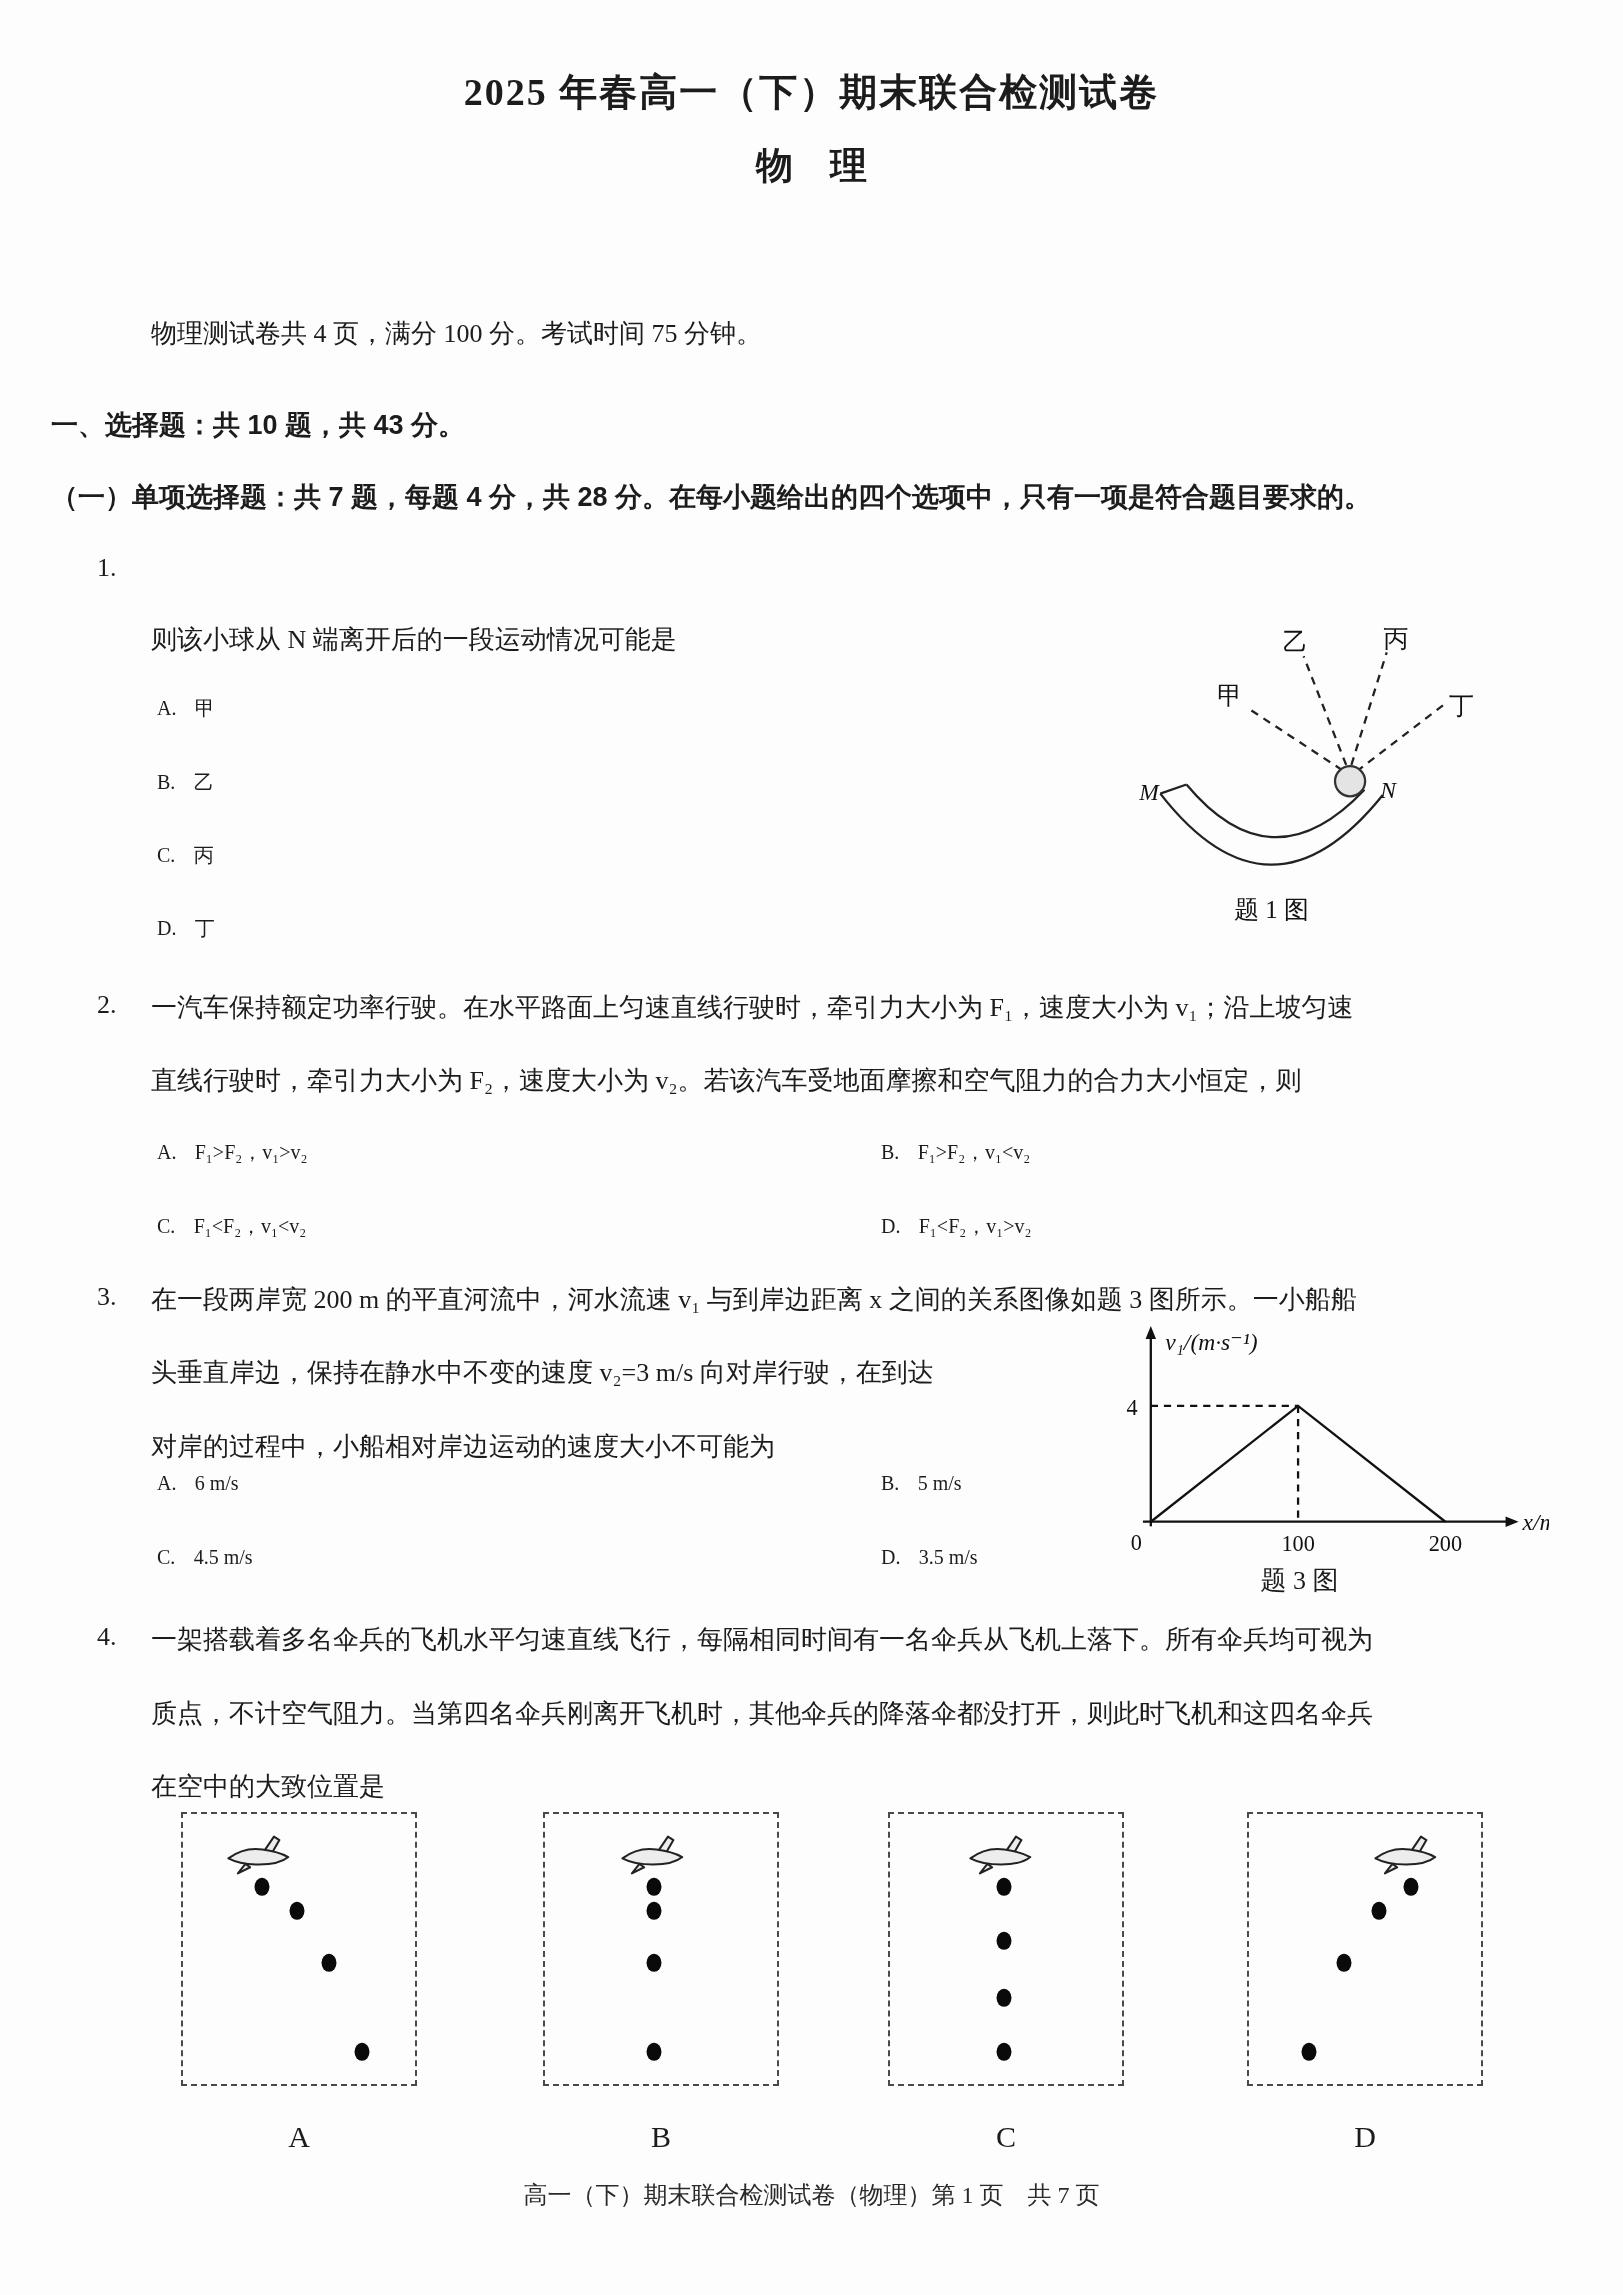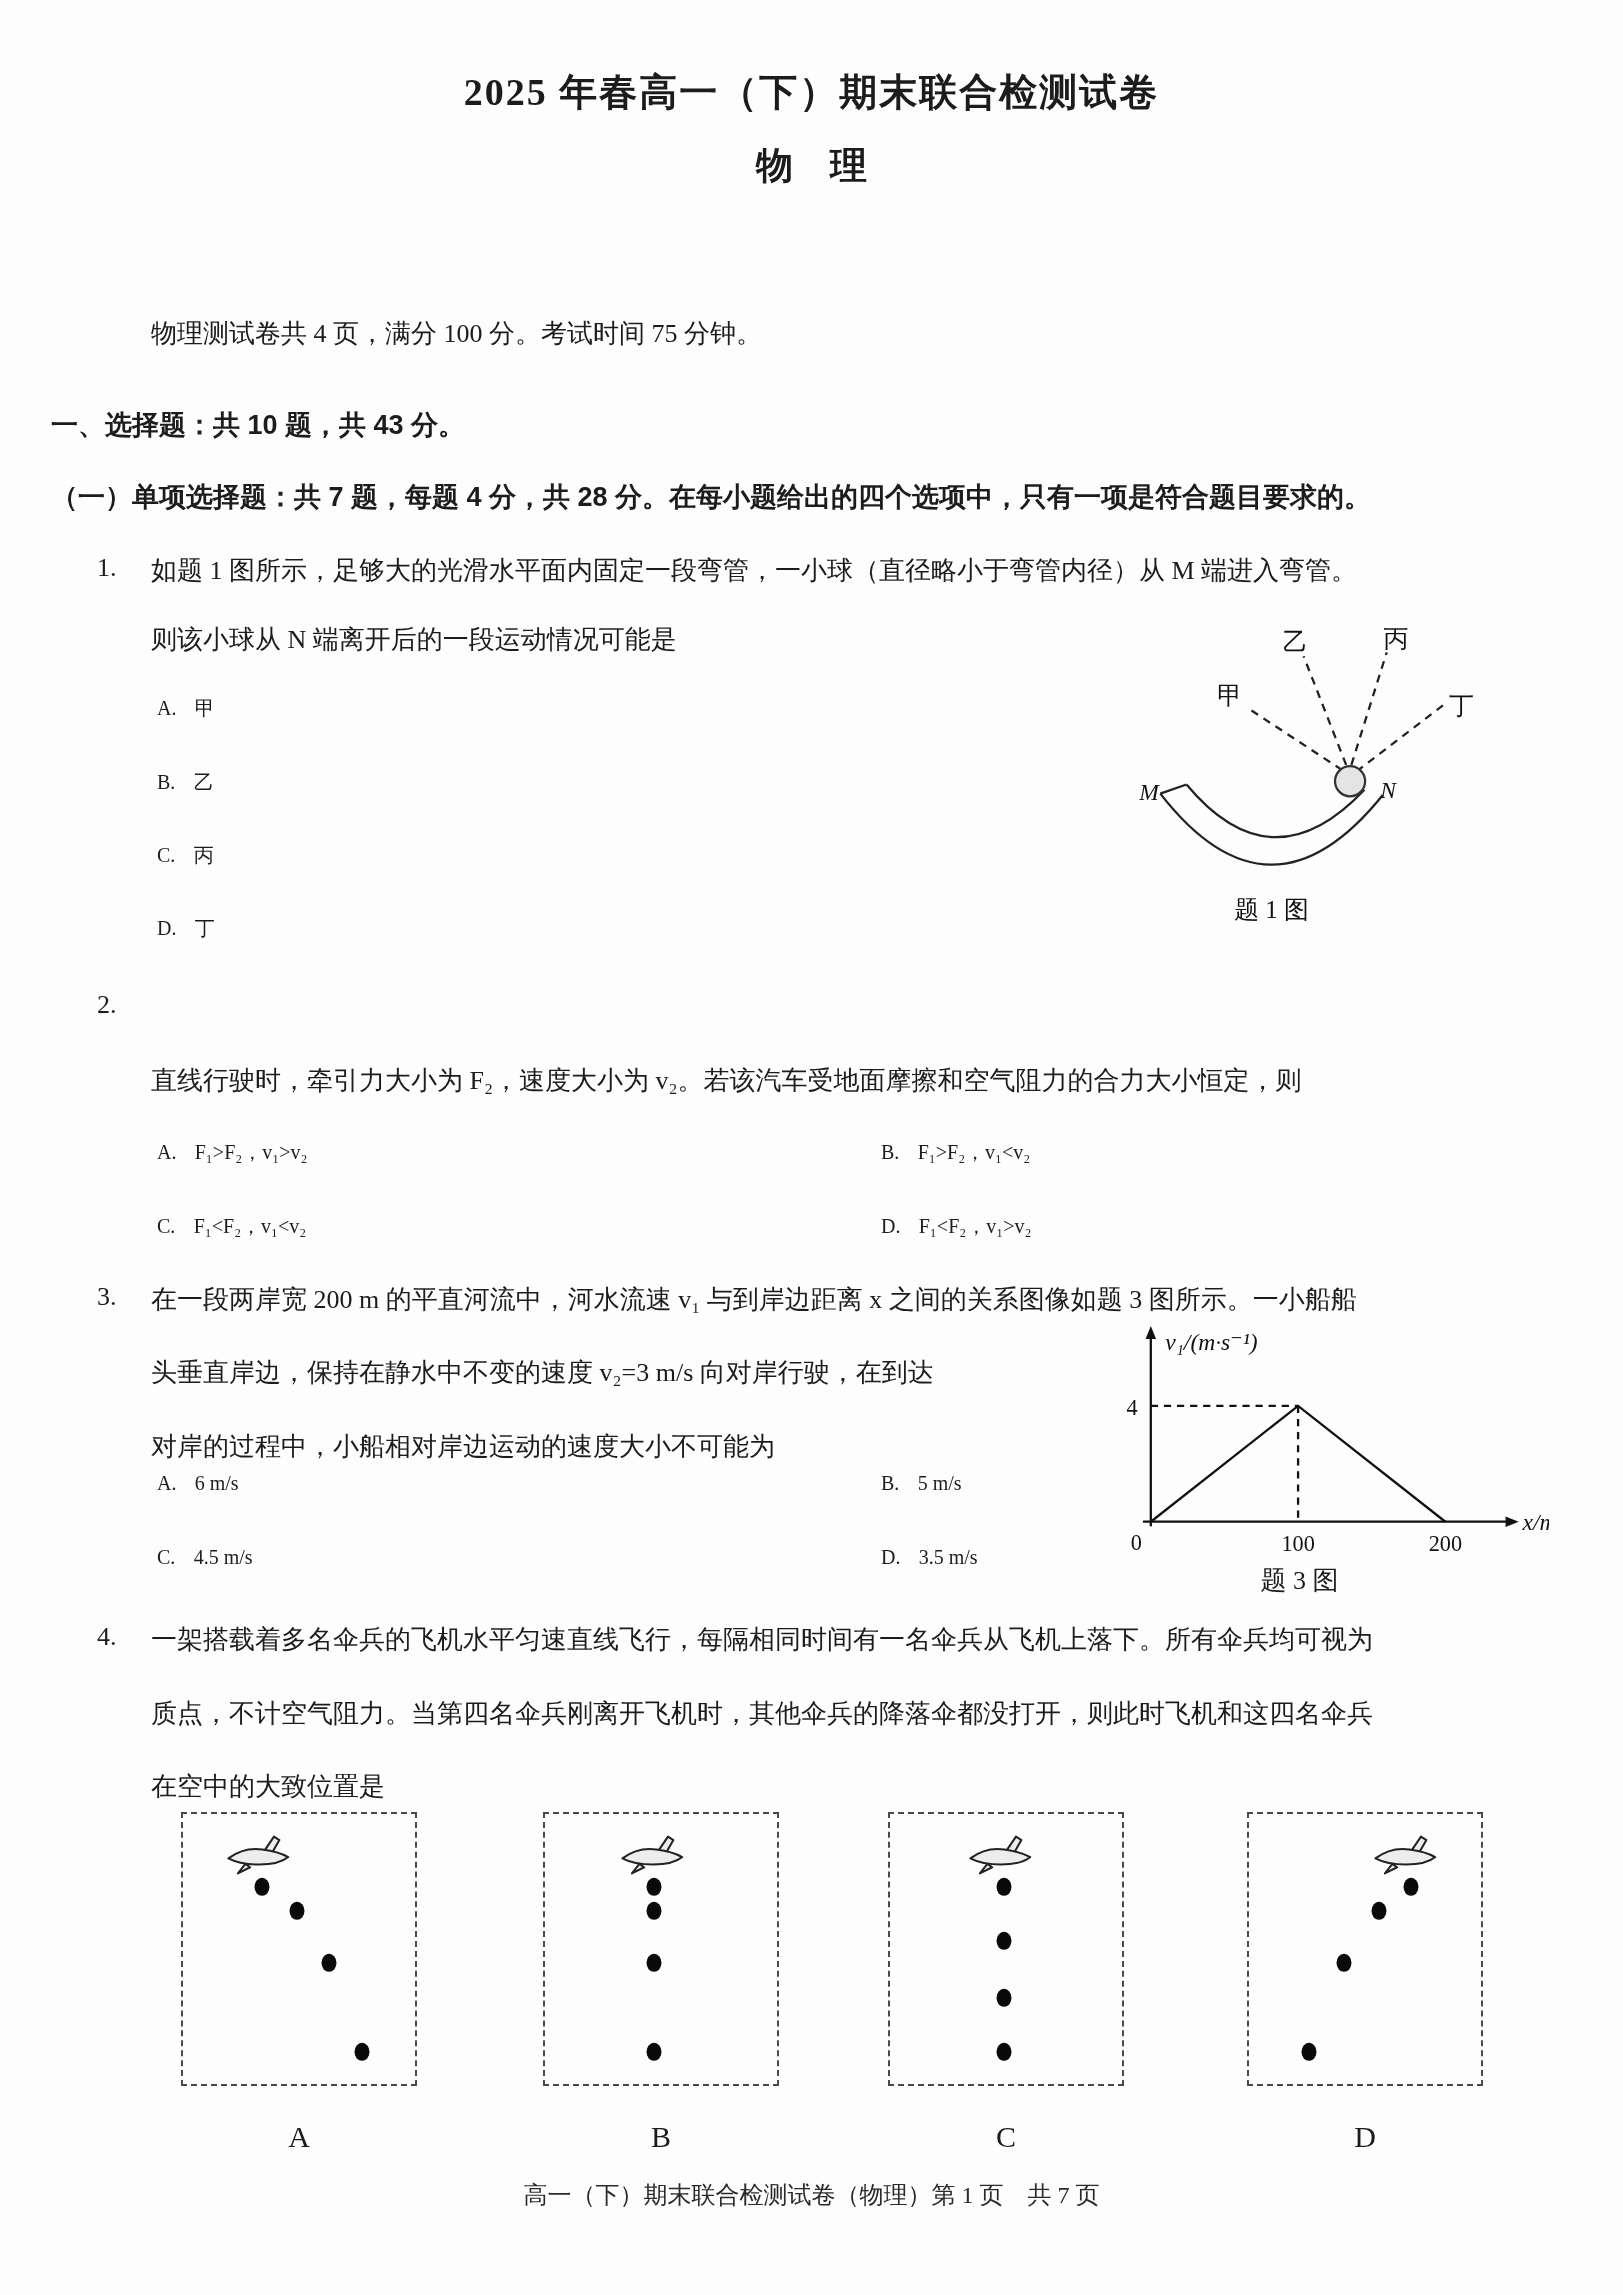--- a/index.html
+++ b/index.html
@@ -69,21 +69,20 @@
   </svg>
 
   <div class="abs title" style="top:67px;">2025 年春高一（下）期末联合检测试卷</div>
   <div class="abs subject" style="top:141px;">物　理</div>
   <div class="abs note" style="left:151px;top:316px;">物理测试卷共 4 页，满分 100 分。考试时间 75 分钟。</div>
 
   <div class="abs sec-head" style="left:51px;top:407px;">一、选择题：共 10 题，共 43 分。</div>
   <div class="abs sec-head" style="left:51px;top:479px;">（一）单项选择题：共 7 题，每题 4 分，共 28 分。在每小题给出的四个选项中，只有一项是符合题目要求的。</div>
 
   <div class="abs qnum" style="top:553px;">1.</div>
-  <div class="abs qline" style="top:553px;">如题 1 图所示，足够大的光滑水平面内固定一段弯管，一小球（直径略小于弯管内径）从 M 端进入弯管。</div>
   <div class="abs qline" style="top:622px;">则该小球从 N 端离开后的一段运动情况可能是</div>
 
   <div class="abs opt" style="left:157px;top:695px;"><span class="olabel">A.</span><span>甲</span></div>
   <div class="abs opt" style="left:157px;top:769px;"><span class="olabel">B.</span><span>乙</span></div>
   <div class="abs opt" style="left:157px;top:842px;"><span class="olabel">C.</span><span>丙</span></div>
   <div class="abs opt" style="left:157px;top:915px;"><span class="olabel">D.</span><span>丁</span></div>
 
   <div class="abs" style="left:1087px;top:622px;width:445px;height:308px;">
     <svg width="445" height="308" viewBox="0 0 680 470">
       <path d="M112,262 Q280,478 452,264" fill="none" stroke="#222" stroke-width="3.5"></path>
@@ -100,20 +99,21 @@
       <text x="448" y="268" class="svg-math" text-anchor="start">N</text>
       <text x="218" y="125" class="svg-cjk" text-anchor="middle">甲</text>
       <text x="318" y="42" class="svg-cjk" text-anchor="middle">乙</text>
       <text x="472" y="38" class="svg-cjk" text-anchor="middle">丙</text>
       <text x="572" y="140" class="svg-cjk" text-anchor="middle">丁</text>
       <text x="282" y="452" class="svg-cjk" text-anchor="middle">题 1 图</text>
     </svg>
   </div>
 
   <div class="abs qnum" style="top:990px;">2.</div>
+  <div class="abs qline" style="top:990px;">一汽车保持额定功率行驶。在水平路面上匀速直线行驶时，牵引力大小为 F₁，速度大小为 v₁；沿上坡匀速</div>
   <div class="abs qline" style="top:1063px;">直线行驶时，牵引力大小为 F₂，速度大小为 v₂。若该汽车受地面摩擦和空气阻力的合力大小恒定，则</div>
 
   <div class="abs opt" style="left:157px;top:1139px;"><span class="olabel">A.</span><span>F₁&gt;F₂，v₁&gt;v₂</span></div>
   <div class="abs opt" style="left:881px;top:1139px;"><span class="olabel">B.</span><span>F₁&gt;F₂，v₁&lt;v₂</span></div>
   <div class="abs opt" style="left:157px;top:1213px;"><span class="olabel">C.</span><span>F₁&lt;F₂，v₁&lt;v₂</span></div>
   <div class="abs opt" style="left:881px;top:1213px;"><span class="olabel">D.</span><span>F₁&lt;F₂，v₁&gt;v₂</span></div>
 
   <div class="abs qnum" style="top:1282px;">3.</div>
   <div class="abs qline" style="top:1282px;">在一段两岸宽 200 m 的平直河流中，河水流速 v₁ 与到岸边距离 x 之间的关系图像如题 3 图所示。一小船船</div>
   <div class="abs qline" style="top:1355px;">头垂直岸边，保持在静水中不变的速度 v₂=3 m/s 向对岸行驶，在到达</div>

